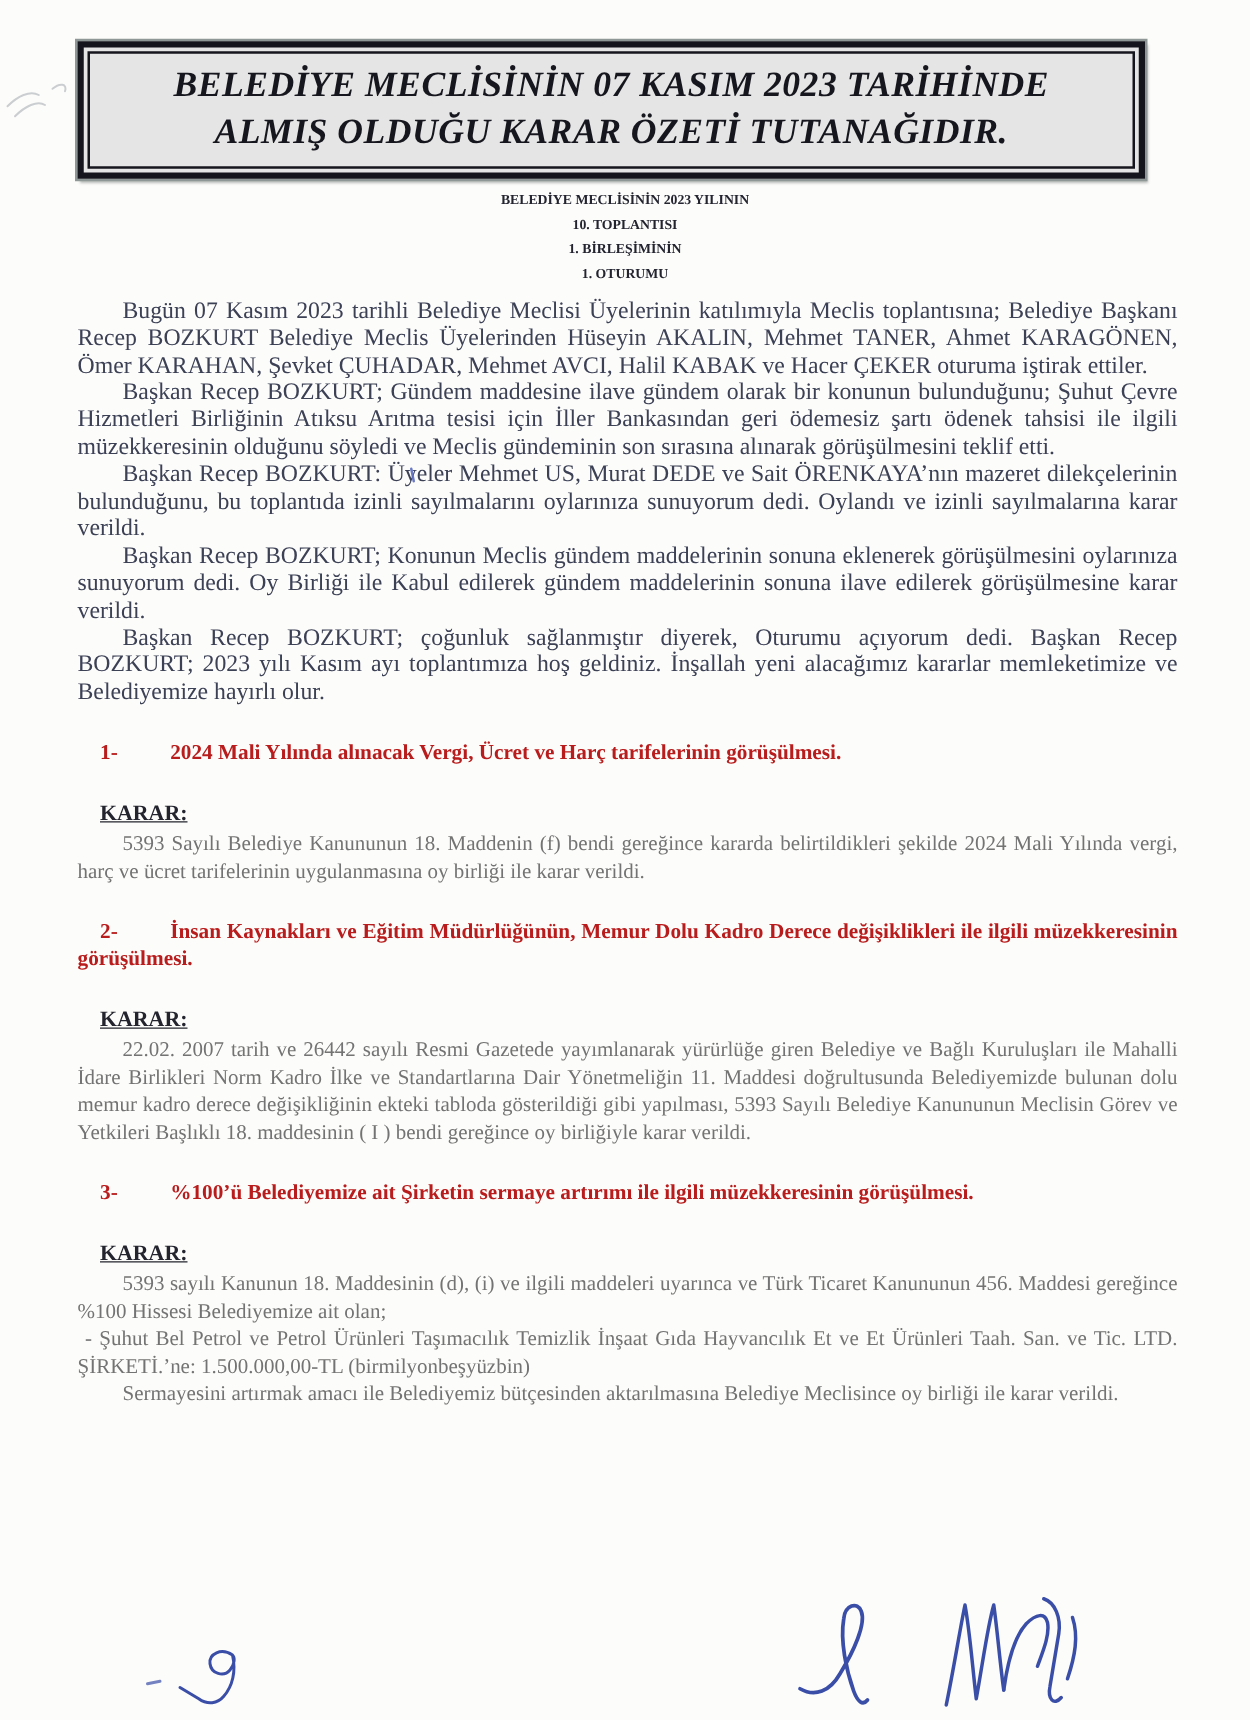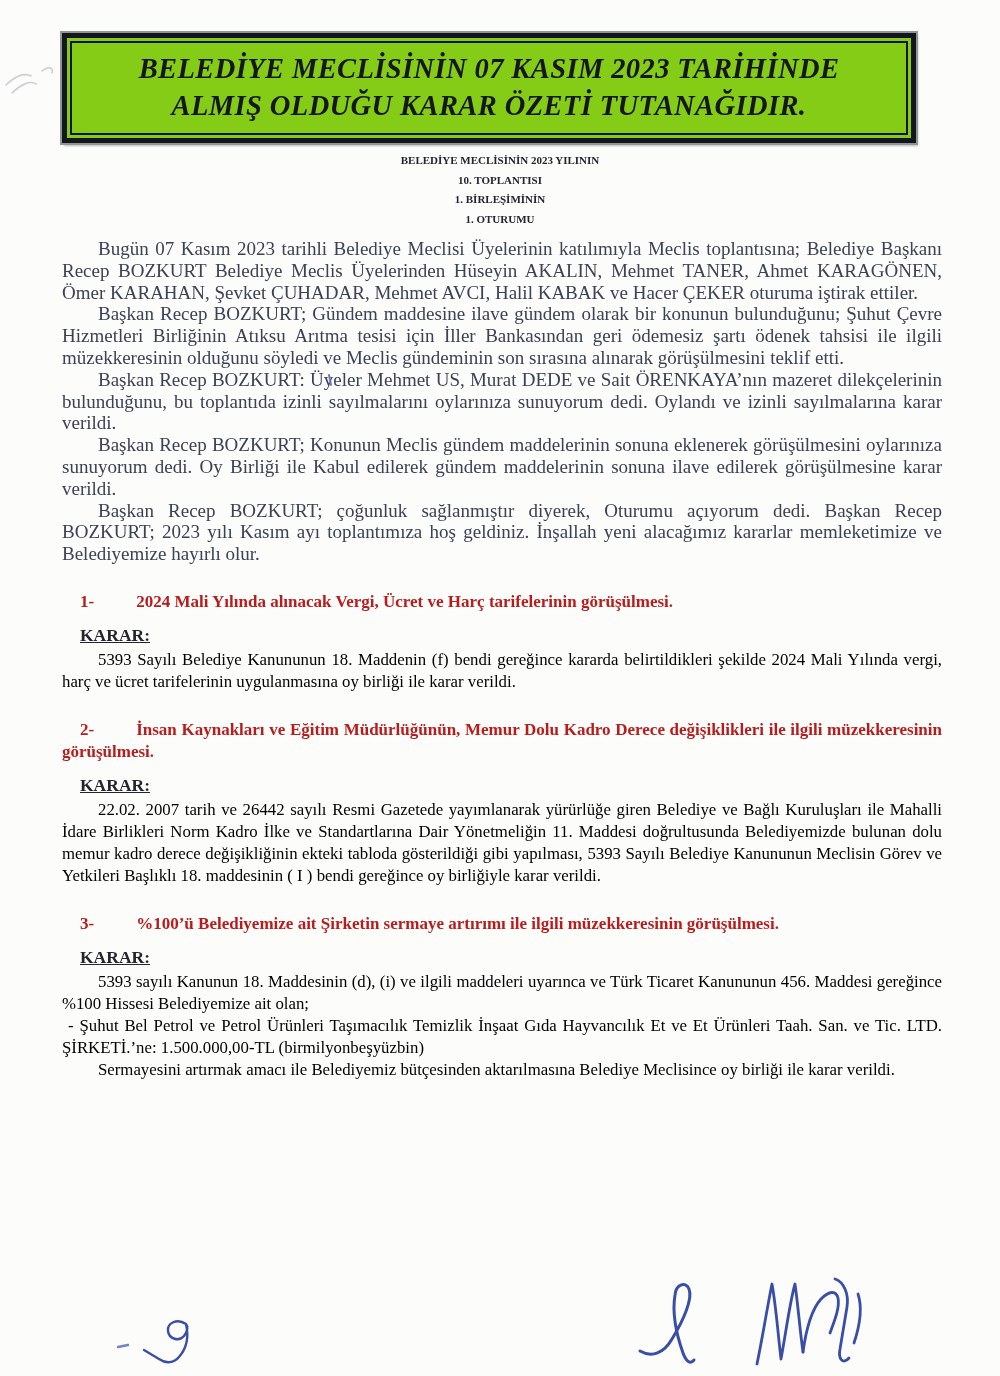--- a/index.html
+++ b/index.html
@@ -10,21 +10,21 @@
     color:#3f4257;
     position:relative;
     overflow:hidden;
   }
   .page{position:relative;width:1000px;height:1376px;}
 
   .title-box{
     margin:33px 84px 8px 62px;
     border:5px solid #15151d;
     box-shadow:0 0 0 2px #8e9795, 2px 3px 2px rgba(60,70,70,.35);
-    background:#84cc16;
+    background:#e5e5e5;
   }
   .title-inner{
     border:2px solid #15151d;
     margin:3px;
     padding:7px 8px 9px;
     text-align:center;
   }
   .title-line{
     font-size:28.5px;
     font-weight:bold;
@@ -63,30 +63,30 @@
     margin:26px 0 0;
     text-align:justify;
   }
   .item-title .num{display:inline-block;text-indent:0;margin-left:18px;}
   .item-title .gap{display:inline-block;width:42px;}
   .karar-heading{
     font-size:17.5px;
     font-weight:bold;
     text-decoration:underline;
     color:#23242e;
-    margin:12px 0 3px;
+    margin:27px 0 3px;
     text-indent:18px;
   }
   .decision p{
     font-size:16.8px;
     line-height:22px;
     text-align:justify;
     text-indent:36px;
     margin:0;
-    color:#000000;
+    color:#737373;
   }
   .decision p.dash{text-indent:6px;}
 
   .ink-overlay{
     position:absolute;left:0;top:0;width:1000px;height:1376px;
     pointer-events:none;
   }
 </style>
 </head>
 <body>

